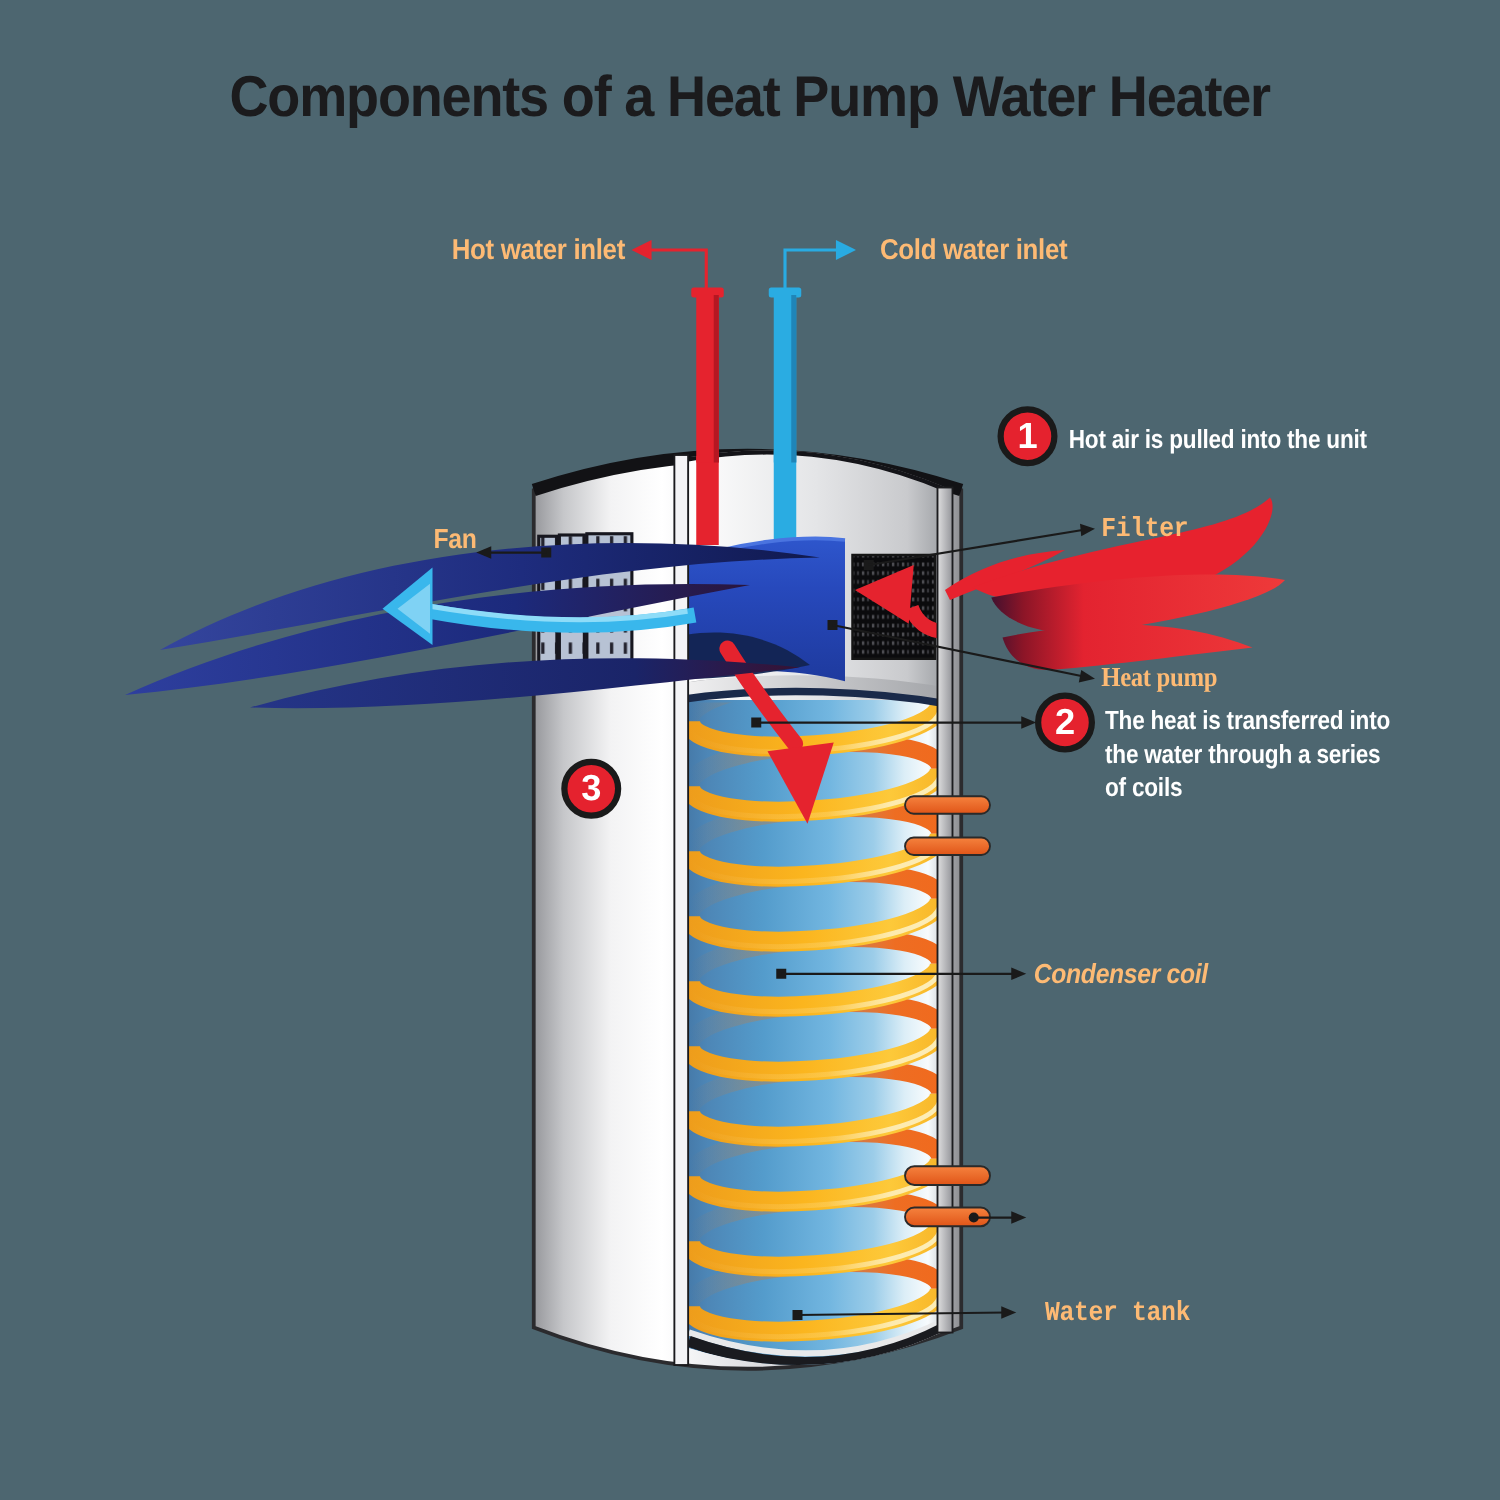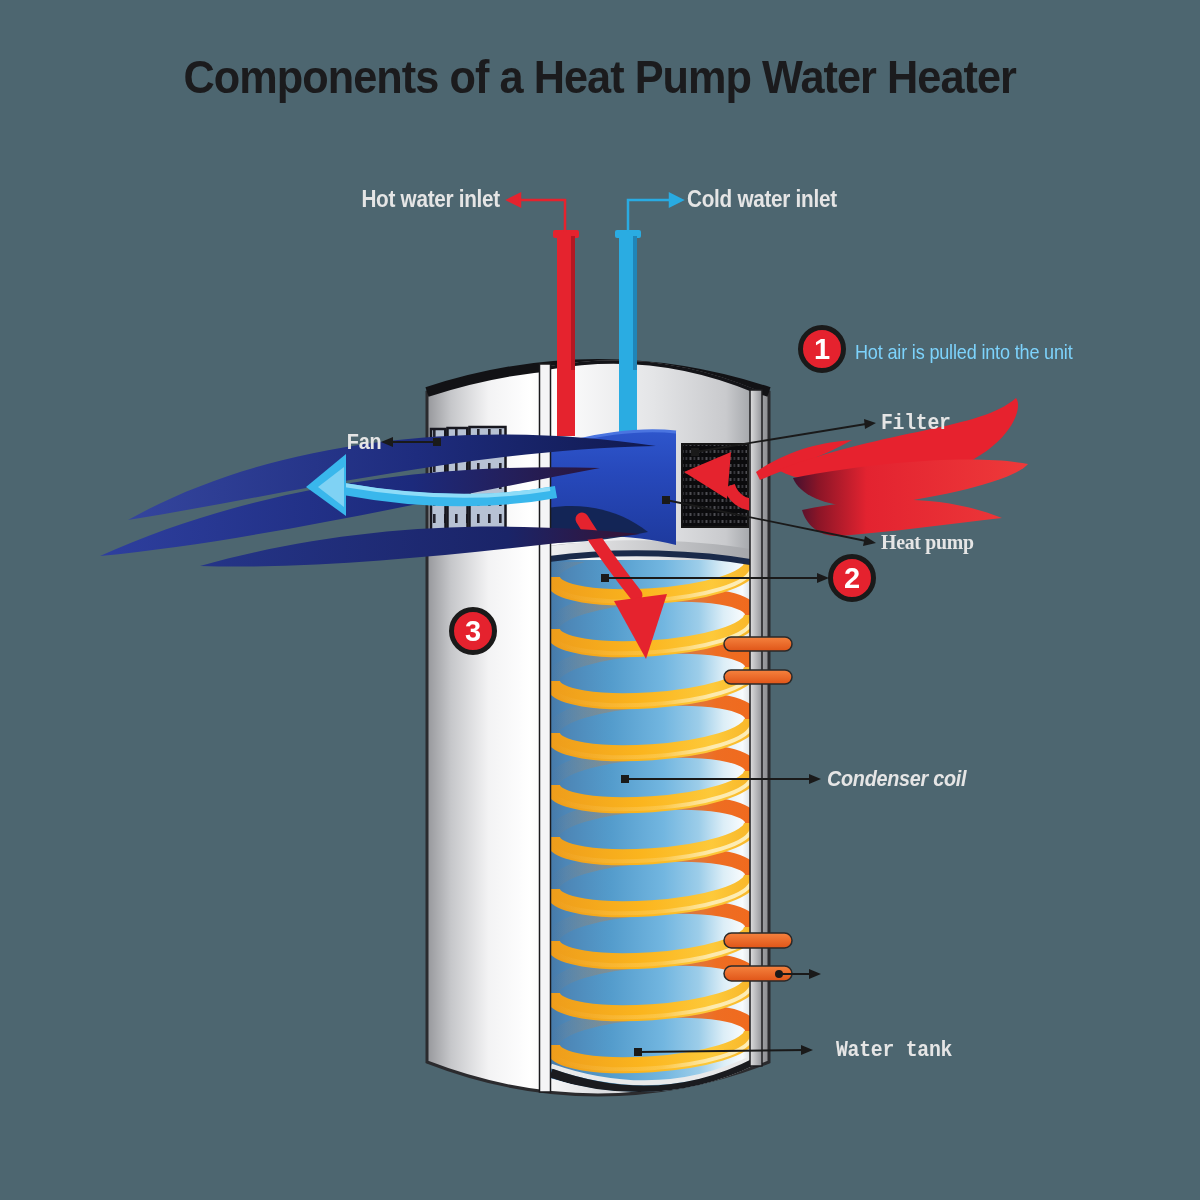--- a/index.html
+++ b/index.html
@@ -3,26 +3,26 @@
 <meta charset="utf-8">
 <style>
   html,body{margin:0;padding:0;}
   body{width:1200px;height:1200px;background:#4d6670;position:relative;overflow:hidden;
        font-family:"Liberation Sans","DejaVu Sans",sans-serif;}
   .stage{position:absolute;inset:0;width:1200px;height:1200px;}
   svg.art{position:absolute;left:0;top:0;}
   .ttl{position:absolute;left:0;top:50px;width:1200px;text-align:center;
        font-size:46px;font-weight:700;color:#1b1b1d;letter-spacing:-1px;}
   .ttl span{display:inline-block;transform:scaleX(0.94);transform-origin:50% 50%;}
-  .lbl{position:absolute;font-weight:700;color:#e5e5e5;font-size:22px;letter-spacing:-0.3px;white-space:nowrap;}
+  .lbl{position:absolute;font-weight:700;color:#fdba74;font-size:22px;letter-spacing:-0.3px;white-space:nowrap;}
   .lbl .sq{display:inline-block;transform:scaleX(0.9);}
   .lbl.ra{text-align:right;}
   .lbl.ra .sq{transform-origin:100% 50%;}
   .lbl.la .sq{transform-origin:0 50%;}
-  .step-text{position:absolute;font-weight:400;color:#7dd3fc;font-size:21px;letter-spacing:-0.2px;white-space:nowrap;}
+  .step-text{position:absolute;font-weight:700;color:#ffffff;font-size:21px;letter-spacing:-0.2px;white-space:nowrap;}
   .step-text .sq{display:inline-block;transform:scaleX(0.86);transform-origin:0 50%;}
   .step-text.ra{text-align:right;}
   .step-text.ra .sq{transform-origin:100% 50%;}
   .step-lines div{line-height:27px;}
   .badge{position:absolute;width:38px;height:38px;border-radius:50%;background:#e5222e;
          border:5px solid #1a1a1a;display:flex;align-items:center;justify-content:center;
          color:#fff;font-size:29px;font-weight:700;line-height:1;}
   .inlet{font-size:23px;}
 </style>
 </head>
@@ -302,41 +302,46 @@
       <path d="M 638,1052 L 805,1050"></path>
           <polygon points="813,1050 801,1045 801,1055" stroke="none"></polygon>
     </g>
   </g>
 </svg>
 
 <div class="ttl"><span>Components of a Heat Pump Water Heater</span></div>
 
 <div class="lbl inlet ra" style="left:300px;top:186px;width:200px;">
   <span class="sq">Hot water inlet</span></div>
-<div class="lbl inlet la" style="left:687px;top:186px;text-align:center;">
+<div class="lbl inlet la" style="left:704px;top:186px;text-align:center;">
   <span class="sq">Cold water inlet</span></div>
 
-<div class="lbl ra" style="left:300px;top:429px;width:81px;">
+<div class="lbl ra" style="left:300px;top:418px;width:81px;">
   <span class="sq">Fan</span></div>
 <div class="lbl la" style="left:881px;top:411px;font-family:Liberation Mono, monospace;">
   <span class="sq">Filter</span></div>
 <div class="lbl la" style="left:881px;top:529px;font-family:Liberation Serif, serif;">
   <span class="sq">Heat pump</span></div>
 <div class="lbl la" style="left:827px;top:766px;font-style:italic;">
   <span class="sq">Condenser coil</span></div>
 <div class="lbl la" style="left:836px;top:1038px;font-family:Liberation Mono, monospace;">
   <span class="sq">Water tank</span></div>
 
 <div class="badge" style="left:798px;top:325px;">
   <span>1</span>
     </div>
 <div class="step-text" style="left:855px;top:340px;">
   <span class="sq">Hot air is pulled into the unit</span></div>
 
 <div class="badge" style="left:828px;top:554px;">
   <span>2</span>
     </div>
+<div class="step-text step-lines" style="left:884px;top:563px;">
+  <div><span class="sq">The heat is transferred into</span></div>
+  <div><span class="sq">the water through a series</span></div>
+  <div><span class="sq">of coils</span></div>
+    </div>
 
 <div class="badge" style="left:449px;top:607px;">
   <span>3</span>
     </div>
 
 </div>
 
 </body></html>

